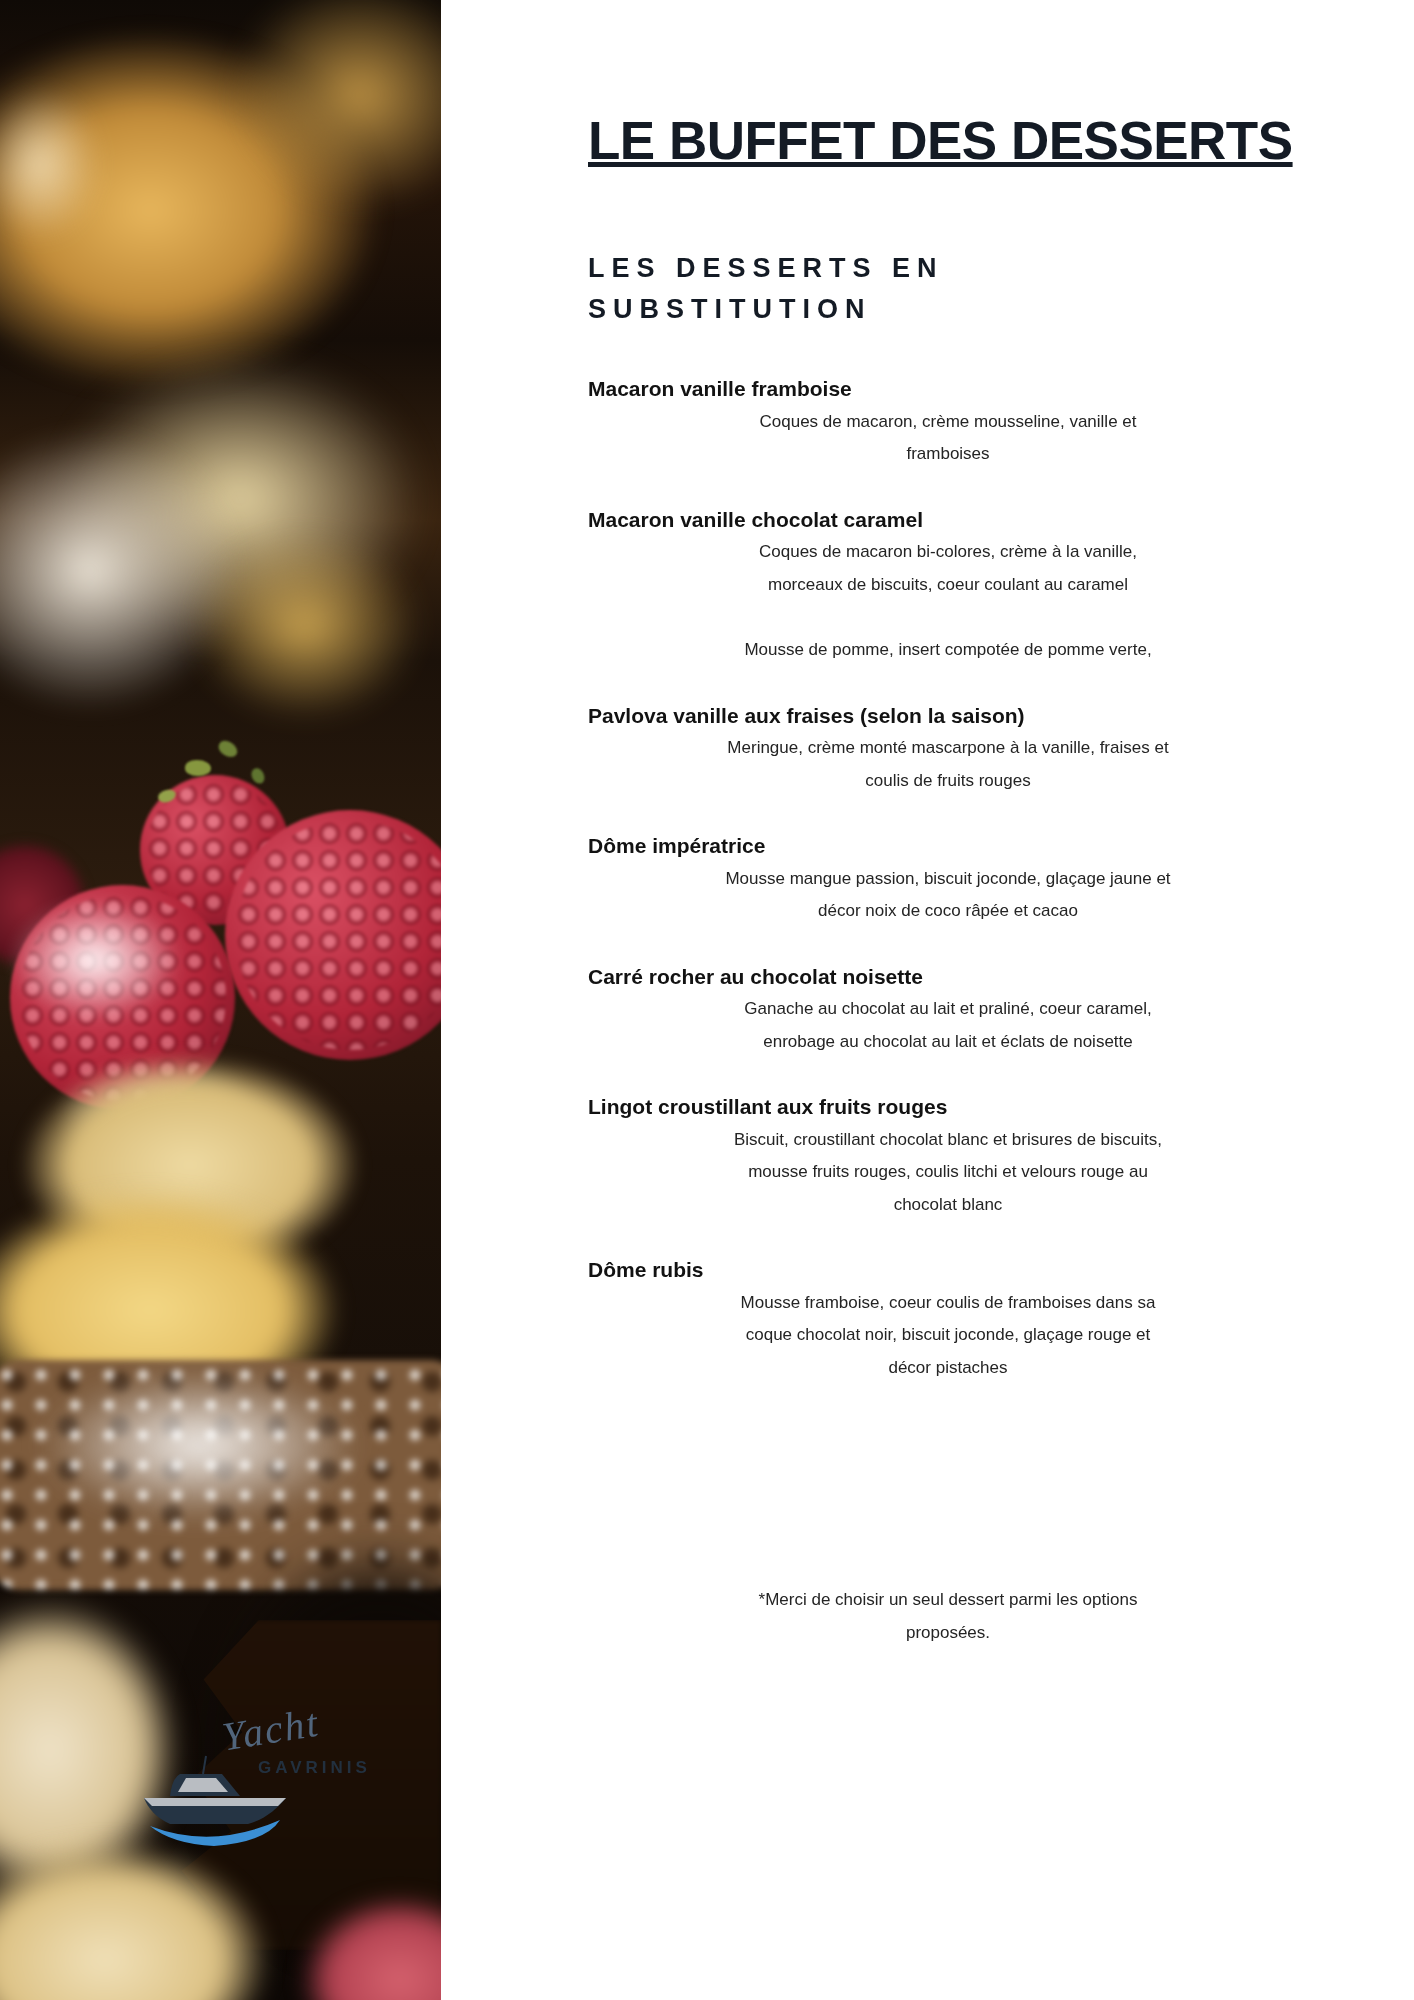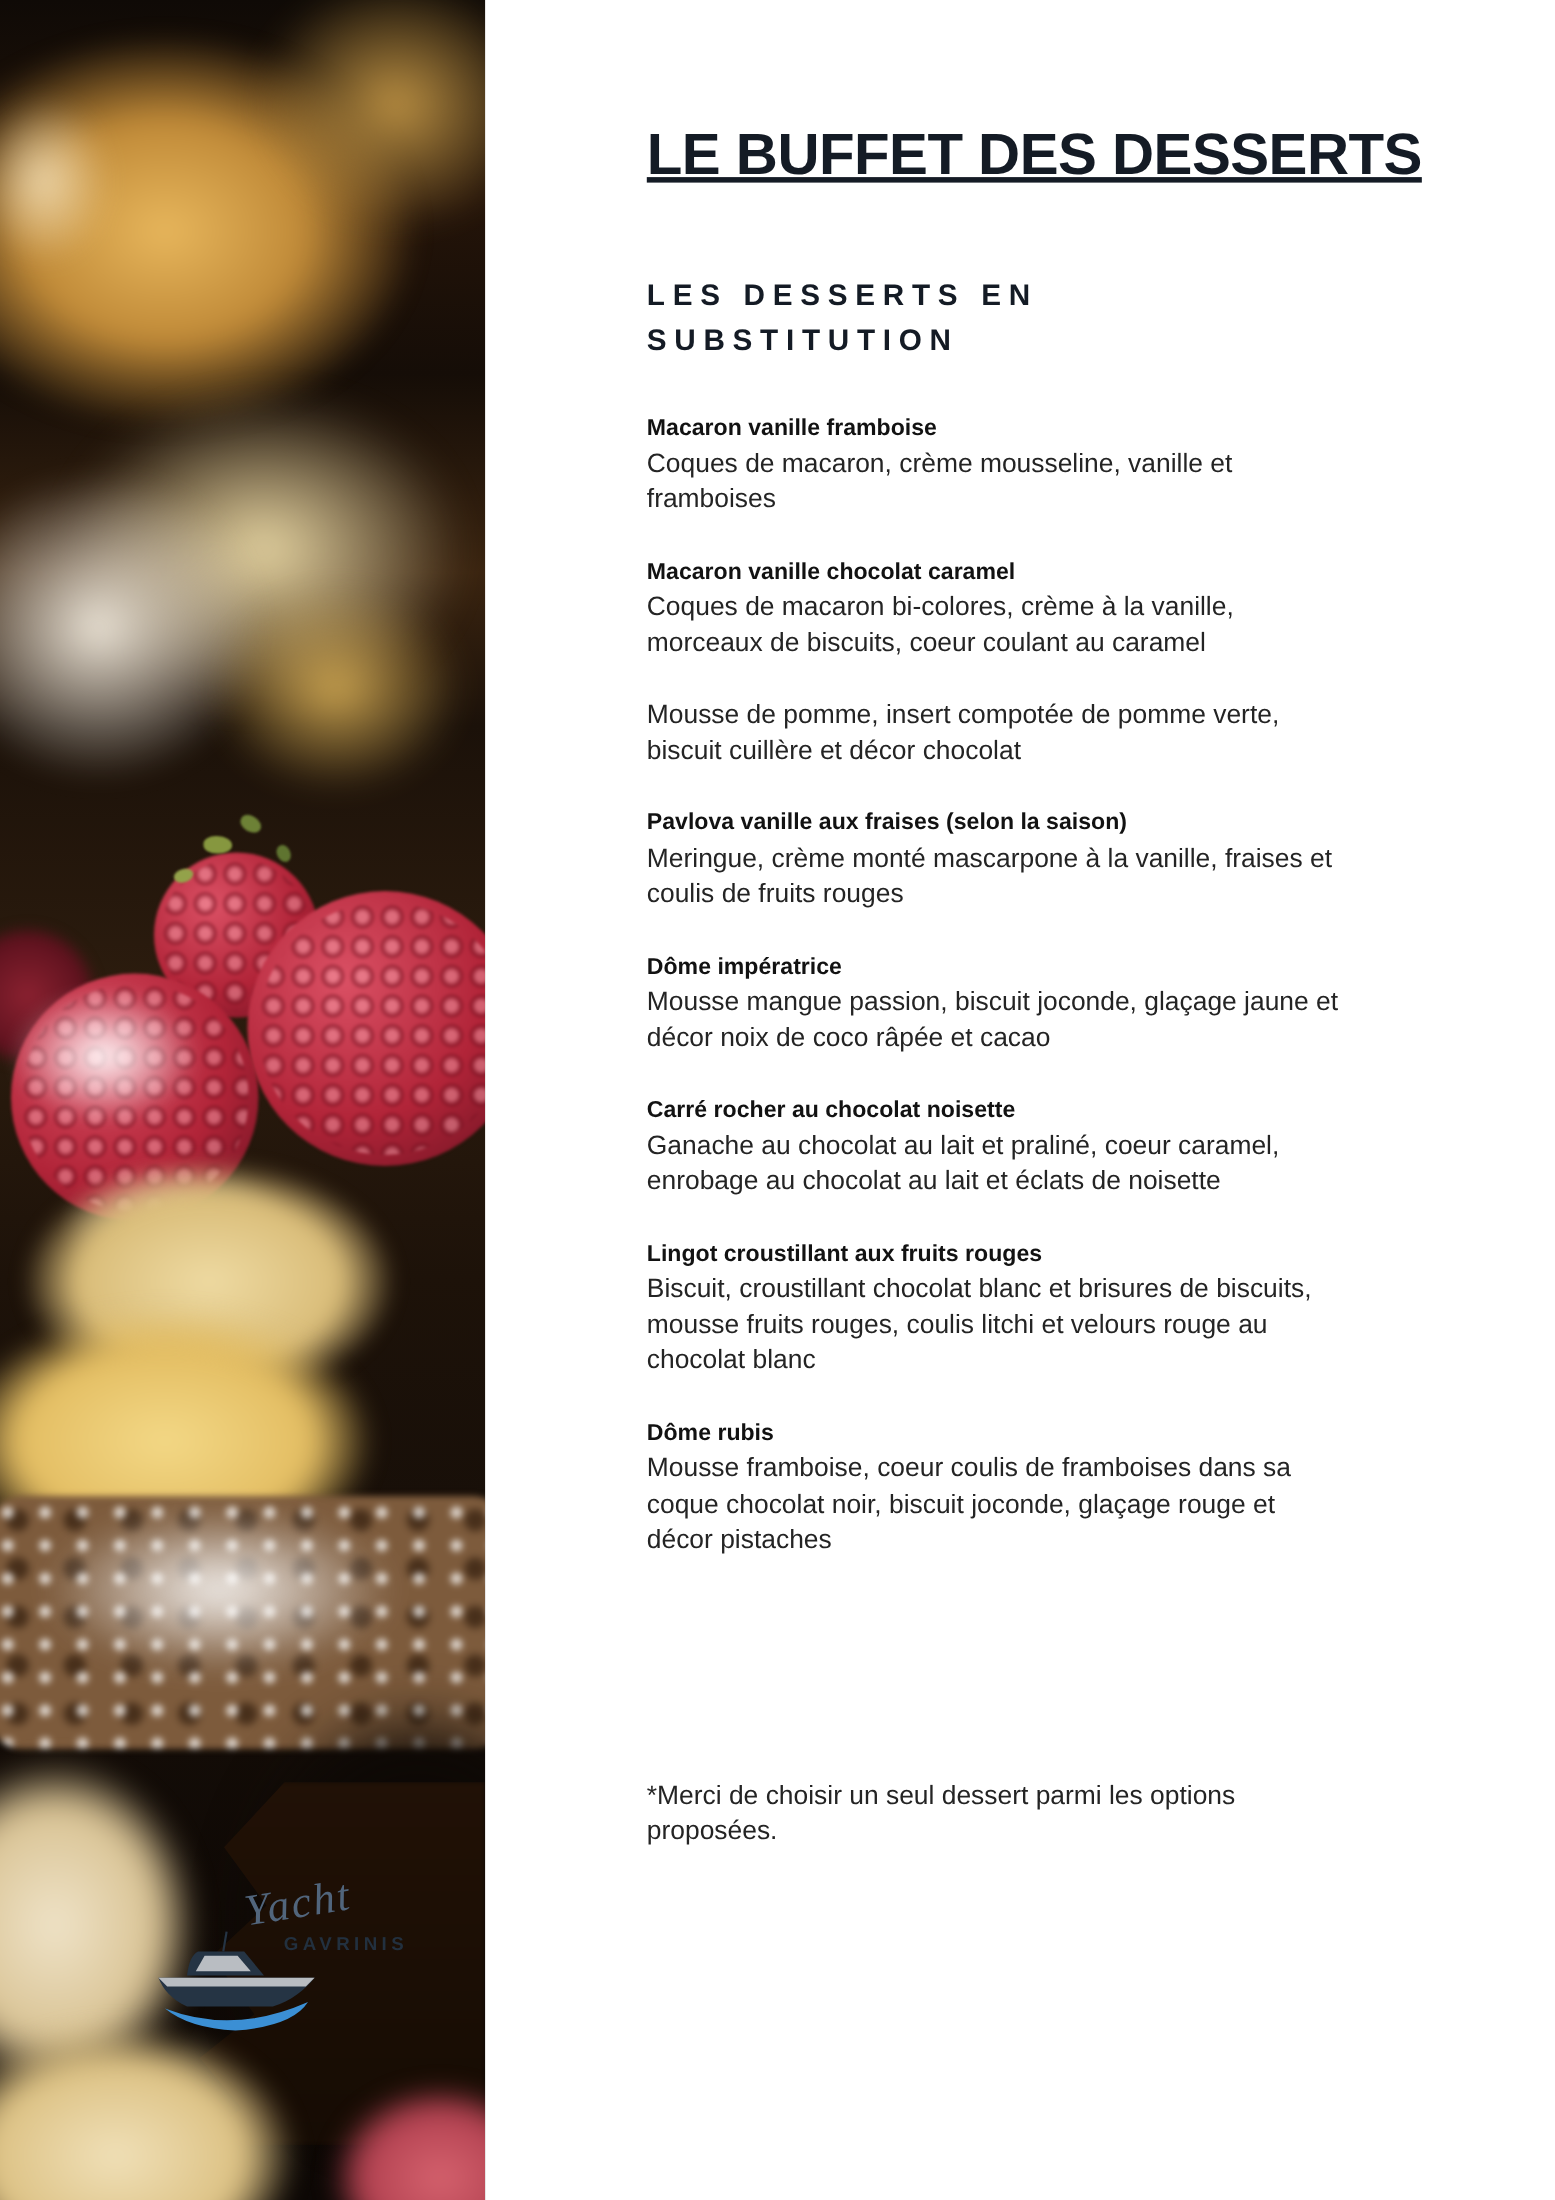--- a/index.html
+++ b/index.html
@@ -74,21 +74,21 @@
 
   
   .content{position:absolute;left:588px;top:0;width:720px;}
   .title{margin:110px 0 0 0;font-size:53px;line-height:62px;font-weight:700;
          letter-spacing:-0.5px;color:#141b25;white-space:nowrap;text-decoration:underline;}
   .section{margin-top:76px;font-size:27px;font-weight:700;letter-spacing:7px;
            line-height:41px;color:#141b25;}
   .items{margin-top:43px;}
   .item{margin-bottom:33px;}
   .item-name{font-weight:700;font-size:21px;line-height:32.5px;color:#121212;white-space:nowrap;}
-  .item-line,.foot-line{font-size:24px;line-height:32.5px;color:#242424;white-space:nowrap;}
+  .item-line,.foot-line{font-size:17px;line-height:32.5px;color:#242424;white-space:nowrap;text-align:center;}
   .footnote{margin-top:200px;}
 </style>
 </head>
 <body>
 
 <div class="page">
 
   <div class="photo">
     <div class="blob b-gold1"></div>
     <div class="blob b-gold2"></div>
@@ -142,21 +142,20 @@
           <div class="item-line">Coques de macaron, crème mousseline, vanille et</div>
           <div class="item-line">framboises</div>
         </div>
         <div class="item">
           <div class="item-name">Macaron vanille chocolat caramel</div>
           <div class="item-line">Coques de macaron bi-colores, crème à la vanille,</div>
           <div class="item-line">morceaux de biscuits, coeur coulant au caramel</div>
         </div>
         <div class="item">
           <div class="item-line">Mousse de pomme, insert compotée de pomme verte,</div>
-          <div class="item-line">biscuit cuillère et décor chocolat</div>
         </div>
         <div class="item">
           <div class="item-name">Pavlova vanille aux fraises (selon la saison)</div>
           <div class="item-line">Meringue, crème monté mascarpone à la vanille, fraises et</div>
           <div class="item-line">coulis de fruits rouges</div>
         </div>
         <div class="item">
           <div class="item-name">Dôme impératrice</div>
           <div class="item-line">Mousse mangue passion, biscuit joconde, glaçage jaune et</div>
           <div class="item-line">décor noix de coco râpée et cacao</div>

